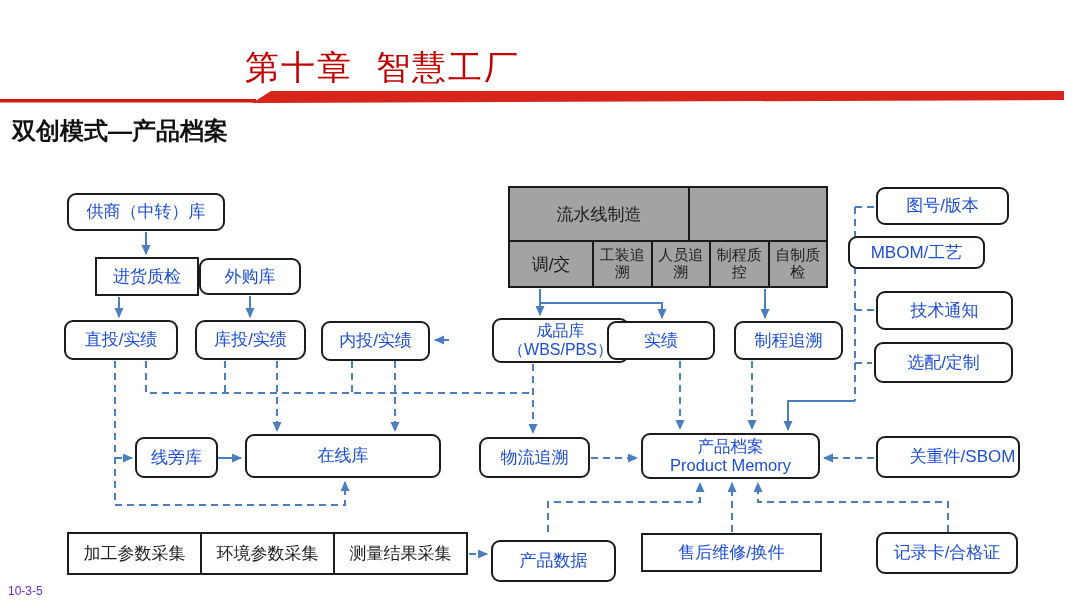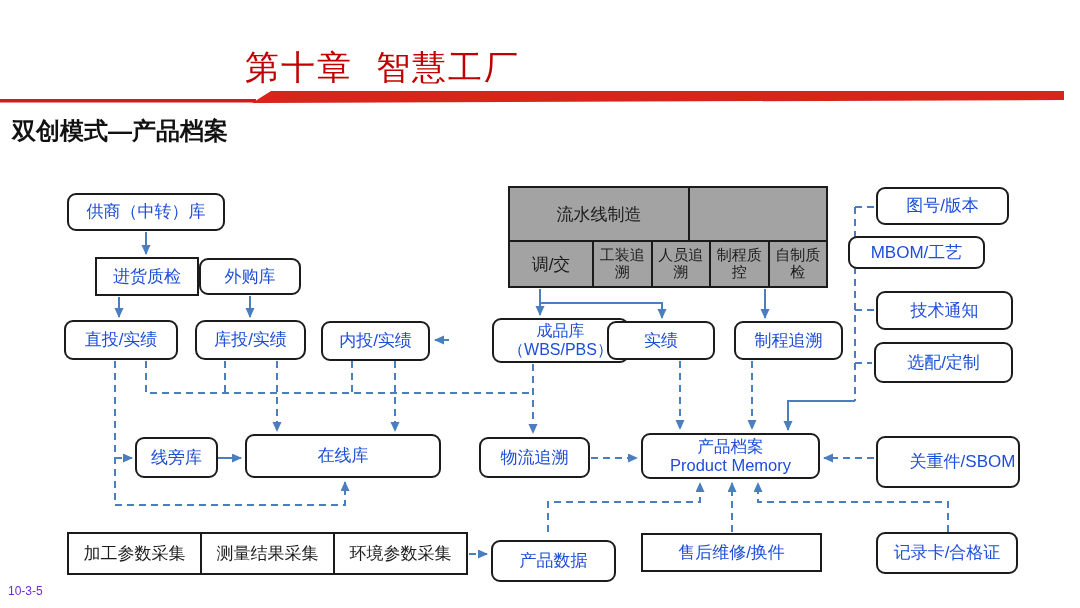--- a/index.html
+++ b/index.html
@@ -150,25 +150,25 @@
 
 <div class="box round" style="left:245px;top:434px;width:196px;height:44px;">在线库</div>
 
 <div class="box round" style="left:479px;top:437px;width:111px;height:41px;">物流追溯</div>
 
 <div class="box round twoline" style="left:641px;top:433px;width:179px;height:46px;font-size:16.5px;">
   <span>产品档案</span>
   <span>Product Memory</span>
 </div>
 
-<div class="box round" style="left:876px;top:436px;width:144px;height:52px;padding-left:29px;">关重件/SBOM</div>
+<div class="box round" style="left:876px;top:436px;width:144px;height:42px;padding-left:29px;">关重件/SBOM</div>
 
 <div class="ctable" style="left:67px;top:532px;width:401px;height:43px;">
   <div class="ccell">加工参数采集</div>
+  <div class="ccell">环境参数采集</div>
   <div class="ccell">测量结果采集</div>
-  <div class="ccell">环境参数采集</div>
 </div>
 
 <div class="box round" style="left:491px;top:540px;width:125px;height:42px;">产品数据</div>
 
 <div class="box thick" style="left:641px;top:533px;width:181px;height:39px;">售后维修/换件</div>
 
 <div class="box round" style="left:876px;top:532px;width:142px;height:42px;">记录卡/合格证</div>
 
 </body></html>

